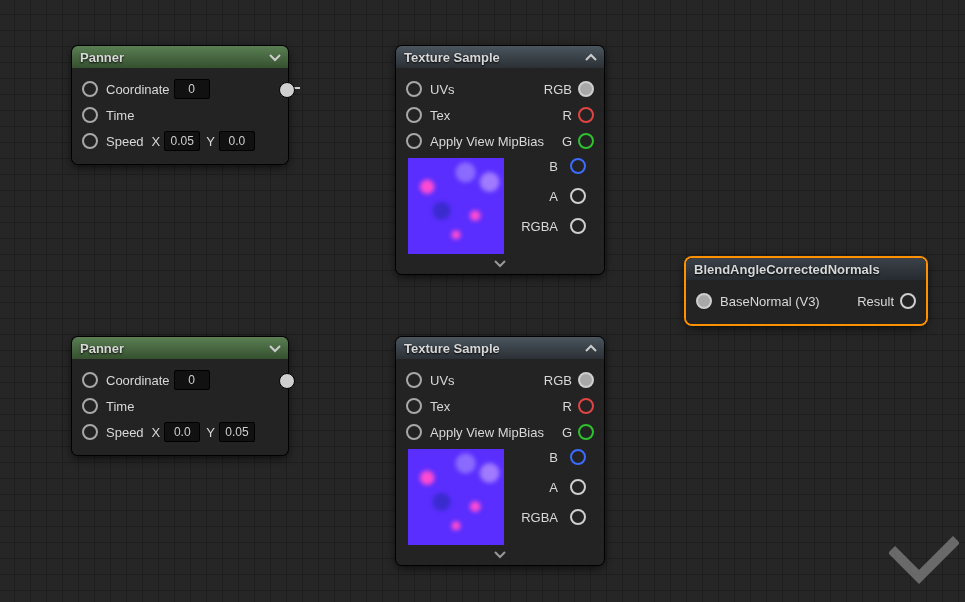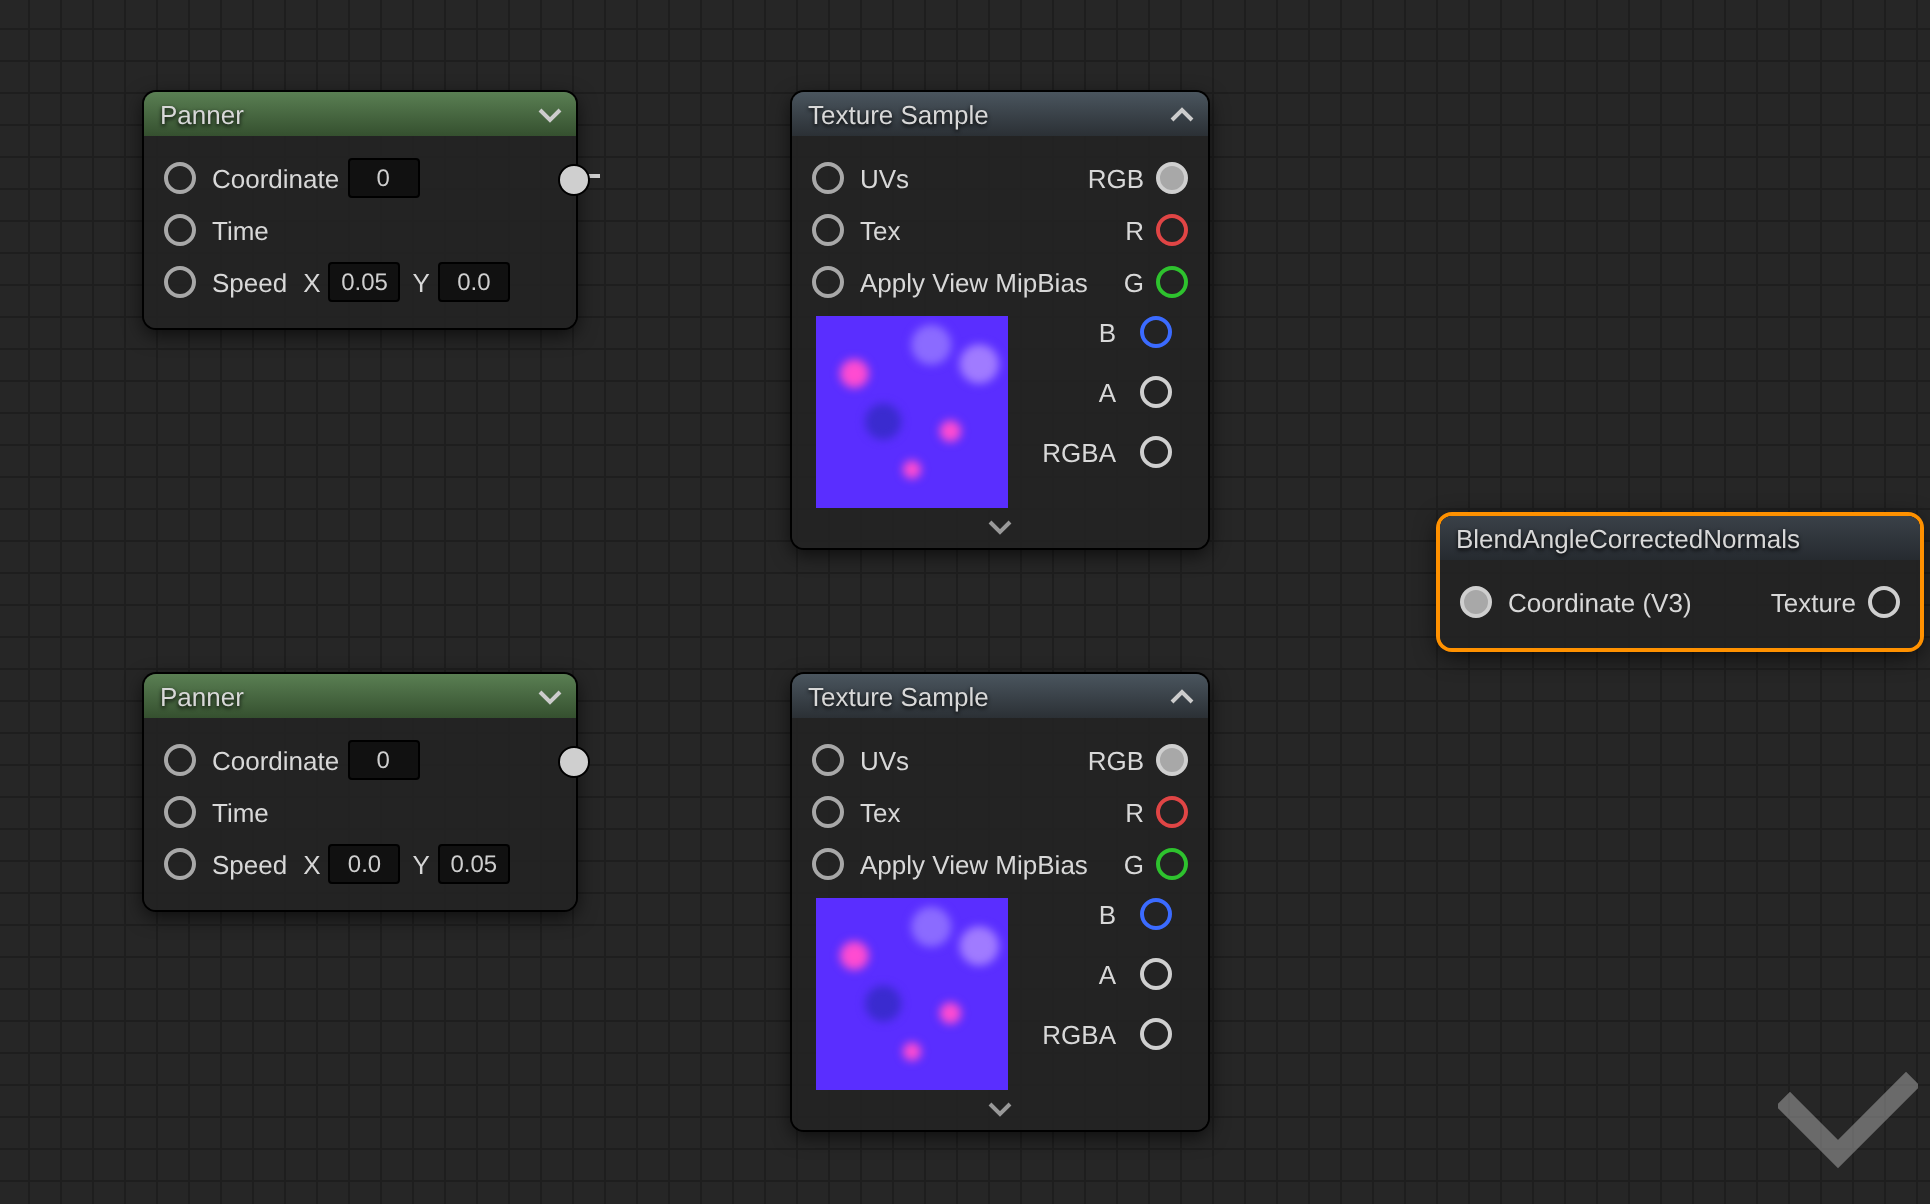--- a/index.html
+++ b/index.html
@@ -7,21 +7,21 @@
 .bg{position:absolute;inset:0;
  background-color:#262626;
  background-image:
   linear-gradient(#1e1e1e 1px,transparent 1px),
   linear-gradient(90deg,#1e1e1e 1px,transparent 1px),
   linear-gradient(#191919 1px,transparent 1px),
   linear-gradient(90deg,#191919 1px,transparent 1px);
  background-size:16px 16px,16px 16px,128px 128px,128px 128px;
  background-position:-2px -2px,-2px -2px,-2px -2px,-2px -2px}
 .node{position:absolute;border-radius:6px;background:rgba(35,35,35,.94);box-shadow:0 3px 10px rgba(0,0,0,.7),0 0 0 1px #000}
-.node .hdr{height:22px;border-radius:6px 6px 0 0;padding:0 8px;display:flex;align-items:center;font-weight:400;text-shadow:0 1px 2px #000}
+.node .hdr{height:22px;border-radius:6px 6px 0 0;padding:0 8px;display:flex;align-items:center;font-weight:700;text-shadow:0 1px 2px #000}
 .hdr-green{background:linear-gradient(180deg,#5a7f53 0%,#35502f 100%)}
 .hdr-dark{background:linear-gradient(180deg,#4a555e 0%,#2b3035 100%)}
 .hdr-orange{background:linear-gradient(180deg,#3a4148 0%,#262b30 100%)}
 .node .body{padding:8px 10px 10px 10px}
 .row{display:flex;align-items:center;height:26px}
 .pin{width:12px;height:12px;border-radius:50%;border:2px solid #a8a8a8;background:transparent;flex:none}
 .pin.solid{background:#a8a8a8}
 .pin.right{margin-left:6px}
 .pin.left{margin-right:8px}
 .pin.red{border-color:#e04545}
@@ -233,30 +233,30 @@
    </div>
   </div>
   <div class="down-arrow">
    <svg width="14" height="12" viewBox="0 0 14 12">
           <path d="M2 3 L7 8 L12 3" stroke="#999" stroke-width="2" fill="none"></path>
         </svg>
   </div>
  </div>
 </div>
 
-<div class="node sel" style="left:720px;top:258px;width:240px">
+<div class="node sel" style="left:686px;top:258px;width:240px">
  <div class="hdr hdr-orange">
   <span>BlendAngleCorrectedNormals</span>
  </div>
  <div class="body">
   <div class="row">
    <span class="pin left solid white"></span>
-   <span class="lbl">Coordinate (V3)</span>
-   <span class="spacer"></span>
-   <span class="lbl">Texture</span>
+   <span class="lbl">BaseNormal (V3)</span>
+   <span class="spacer"></span>
+   <span class="lbl">Result</span>
    <span class="pin right white"></span>
   </div>
  </div>
 </div>
 
 <div class="wm">
  <svg width="70" height="60" viewBox="0 0 70 60">
       <path d="M6 18 L30 42 L64 8" stroke="#bdbdbd" stroke-width="10" fill="none" stroke-linecap="square"></path>
     </svg>
 </div>

